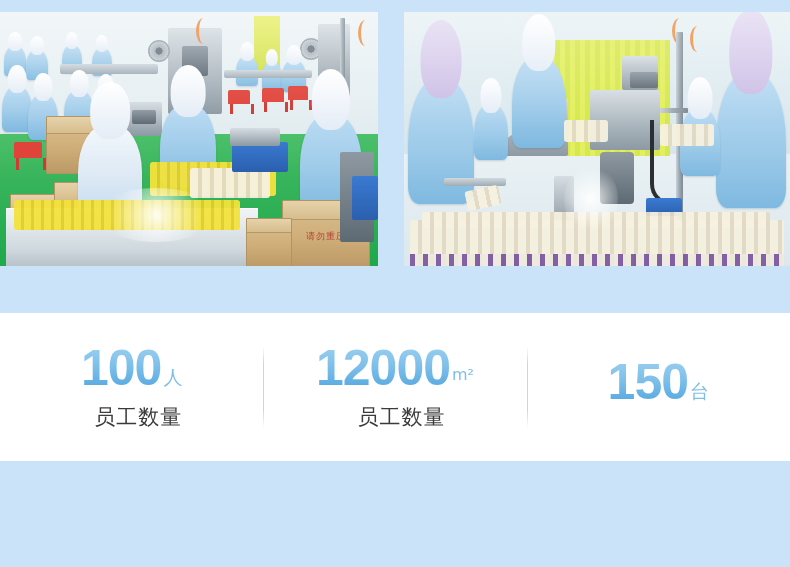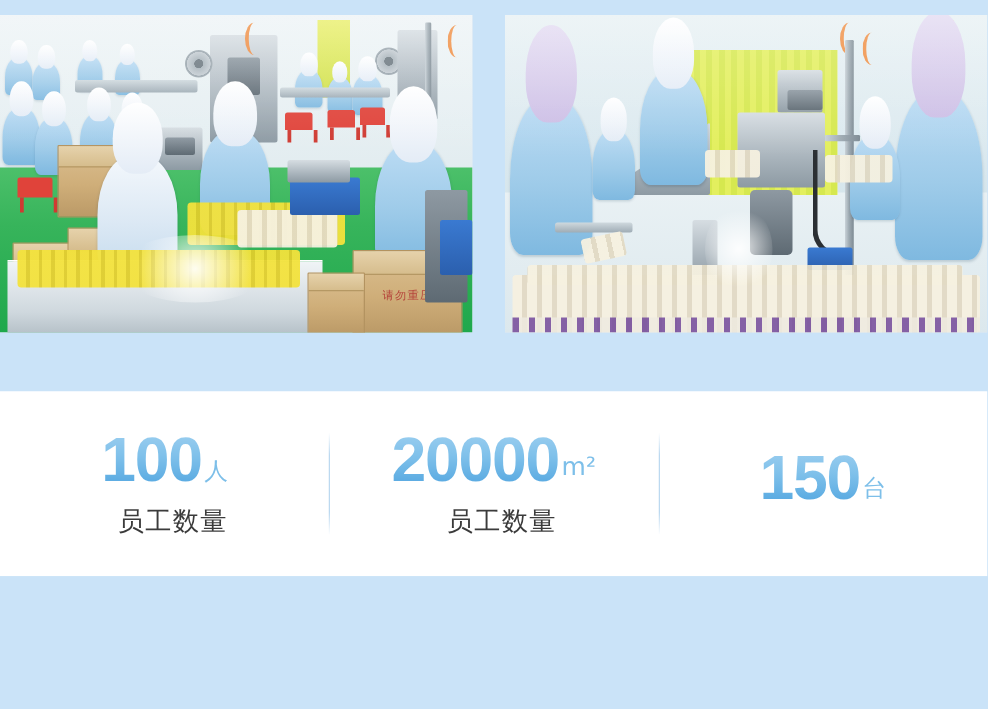--- a/index.html
+++ b/index.html
@@ -253,21 +253,21 @@
   .stat-unit {
     font-size: 19px;
     color: #7dbfe9;
     margin-left: 2px;
     font-family: "DejaVu Sans", sans-serif;
     align-self: flex-end;
     position: relative;
     top: -6px;
   }
   .stat-unit.sup-unit {
-    font-size: 20px;
+    font-size: 16px;
     top: -10px;
   }
 
   .stat-label {
     font-size: 21px;
     color: #3b3b3b;
     font-family: "DejaVu Sans", sans-serif;
     letter-spacing: 1px;
     padding-left: 13px;
   }
@@ -417,21 +417,21 @@
     <div class="stat">
       <div class="stat-value">
         <span class="stat-number">100</span>
         <span class="stat-unit">人</span>
       </div>
       <div class="stat-label">员工数量</div>
     </div>
 
     <div class="stat">
       <div class="stat-value">
-        <span class="stat-number">20000</span>
+        <span class="stat-number">12000</span>
         <span class="stat-unit sup-unit">m²</span>
       </div>
       <div class="stat-label">员工数量</div>
     </div>
 
     <div class="stat">
       <div class="stat-value">
         <span class="stat-number">150</span>
         <span class="stat-unit">台</span>
       </div>

